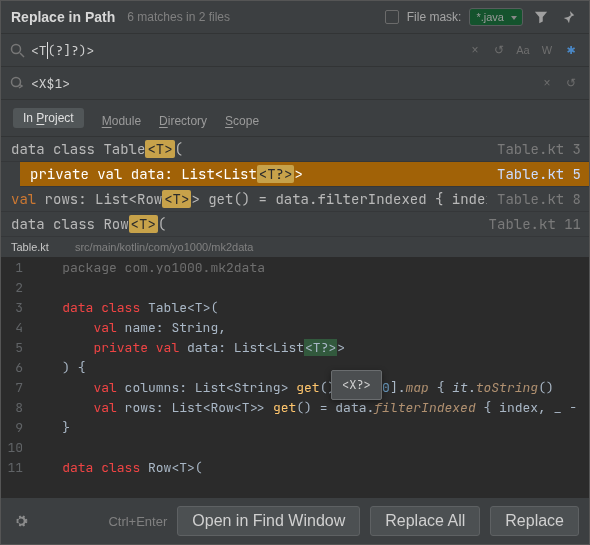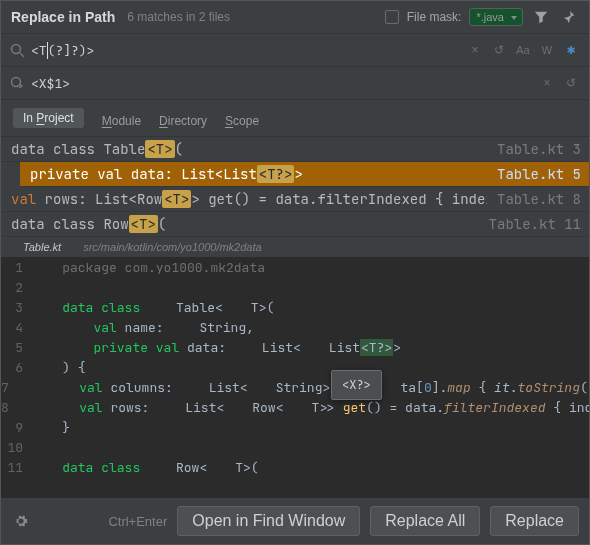--- a/index.html
+++ b/index.html
@@ -94,48 +94,47 @@
   .result-row.selected .result-loc { color:#cbdcff; }
   .hl {
     background:#c7a24a; color:#2b2b2b; border-radius:2px; padding:0 2px;
   }
   .result-row.selected .hl { background:#c7a24a; color:#2b2b2b; }
   .kw-v { color:#cc7832; }
 
   
   .crumb {
     display:flex; align-items:center;
-    padding:4px 22px;
+    padding:4px 10px;
     background:#3c3f41;
     border-bottom:1px solid #2b2b2b;
     font-size:11px;
-    gap:22px;
-    font-style:italic;
+    gap:2px;
   }
   .crumb .file { color:#c7c7c7; }
-  .crumb .path { color:#808080; }
+  .crumb .path { color:#808080;margin-left:24px; }
   
   .code {
     flex:1;
     background:#2b2b2b;
     font-family:"JetBrains Mono","Consolas",monospace;
     font-size:13px;
     line-height:20px;
     overflow:hidden;
     position:relative;
   }
   .code-line { display:flex; white-space:pre; }
   .gutter {
     width:30px; text-align:right; padding-right:8px;
     color:#606366;
     user-select:none;
   }
   .src { color:#a9b7c6;  white-space: pre;}
-  .kw { color:#22c55e; }
-  .typ { color:#a9b7c6;margin-left:28px; }
+  .kw { color:#ef4444; }
+  .typ { color:#a9b7c6; }
   .fn { color:#ffc66d; }
   .num { color:#6897bb; }
   .it { font-style:italic; color:#a9b7c6; }
   .it2 { font-style:italic; color:#b09070; }
   .guide { color:#404040; }
   .code .sel-hl {
     background:#32593d; padding:0 1px;
   }
   .tooltip {
     position:absolute;

